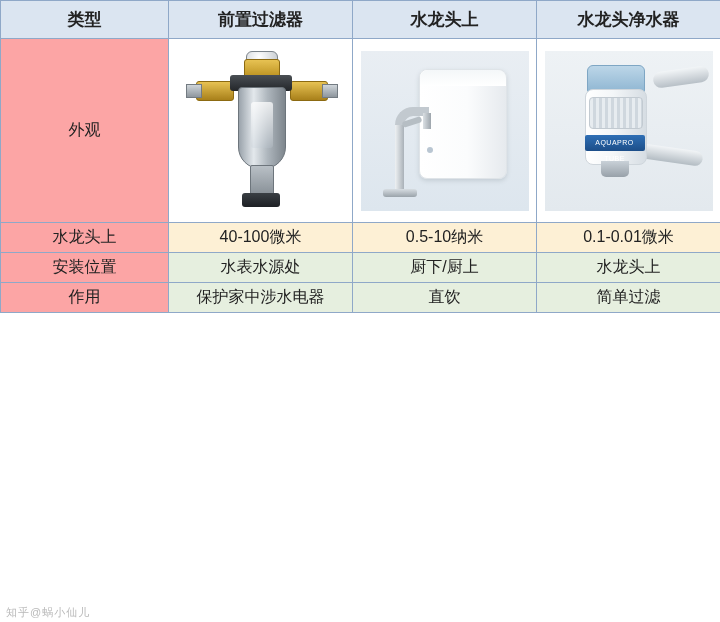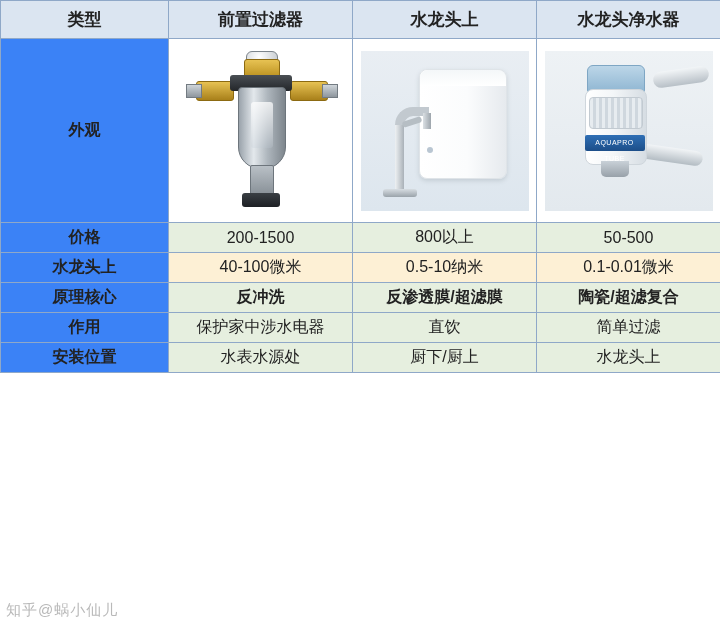--- a/index.html
+++ b/index.html
@@ -40,22 +40,22 @@
 
   
   tr.head td {
     background: #dbe5f1;
     font-weight: bold;
     font-size: 17px;
     height: 38px;
   }
   
   td.label {
-    background: #3b82f6;
-    font-weight: bold;
+    background: #fca5a5;
+    font-weight: normal;
     font-size: 17px;
   }
   td.val {
     background: #e6efdf;
   }
   td.val-amber {
     background: #fdf0d5;
     margin-top: 40px;
   }
   td.val-red {
@@ -339,21 +339,21 @@
     top: 110px;
     width: 28px;
     height: 16px;
     background: linear-gradient(to bottom, #c9d1d8, #98a1a9);
     border-radius: 0 0 5px 5px;
   }
   .watermark {
     position: absolute;
     left: 6px;
     bottom: 2px;
-    font-size: 15px;
+    font-size: 11px;
     color: #b9b9b9;
     letter-spacing: 1px;
   }
 </style>
 </head>
 <body>
 
 <div class="sheet">
   <table class="cmp">
     <colgroup>
@@ -411,52 +411,40 @@
               <div class="ft-knob"></div>
               <div class="ft-band">
                 <span>AQUAPRO TUBE</span>
               </div>
               <div class="ft-nozzle"></div>
             </div>
           </div>
         </td>
       </tr>
 
-      <tr>
-        <td class="label">价格</td>
-        <td class="val">200-1500</td>
-        <td class="val">800以上</td>
-        <td class="val">50-500</td>
-      </tr>
 
       <tr>
         <td class="label">水龙头上</td>
         <td class="val-amber">40-100微米</td>
         <td class="val-amber">0.5-10纳米</td>
         <td class="val-amber">0.1-0.01微米</td>
       </tr>
 
+
       <tr>
-        <td class="label">原理核心</td>
-        <td class="val-red">反冲洗</td>
-        <td class="val-red">反渗透膜/超滤膜</td>
-        <td class="val-red">陶瓷/超滤复合</td>
+        <td class="label">安装位置</td>
+        <td class="val">水表水源处</td>
+        <td class="val">厨下/厨上</td>
+        <td class="val">水龙头上</td>
       </tr>
 
       <tr>
         <td class="label">作用</td>
         <td class="val">保护家中涉水电器</td>
         <td class="val">直饮</td>
         <td class="val">简单过滤</td>
       </tr>
 
-      <tr>
-        <td class="label">安装位置</td>
-        <td class="val">水表水源处</td>
-        <td class="val">厨下/厨上</td>
-        <td class="val">水龙头上</td>
-      </tr>
-
 
     </tbody>
   </table>
   <div class="watermark">知乎@蜗小仙儿</div>
 </div>
 
 </body></html>

